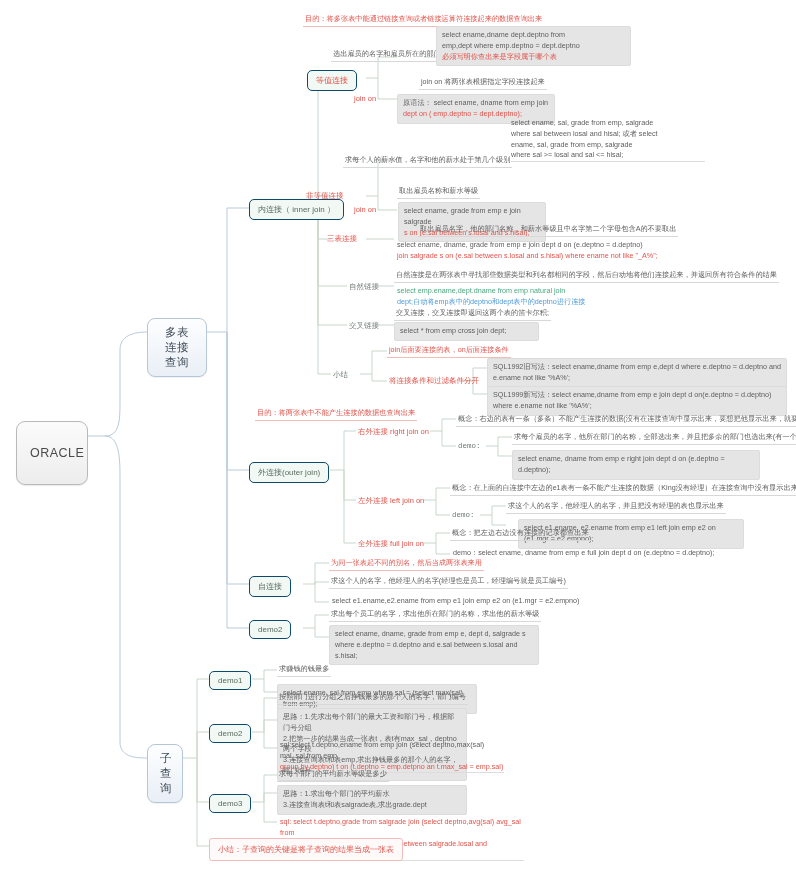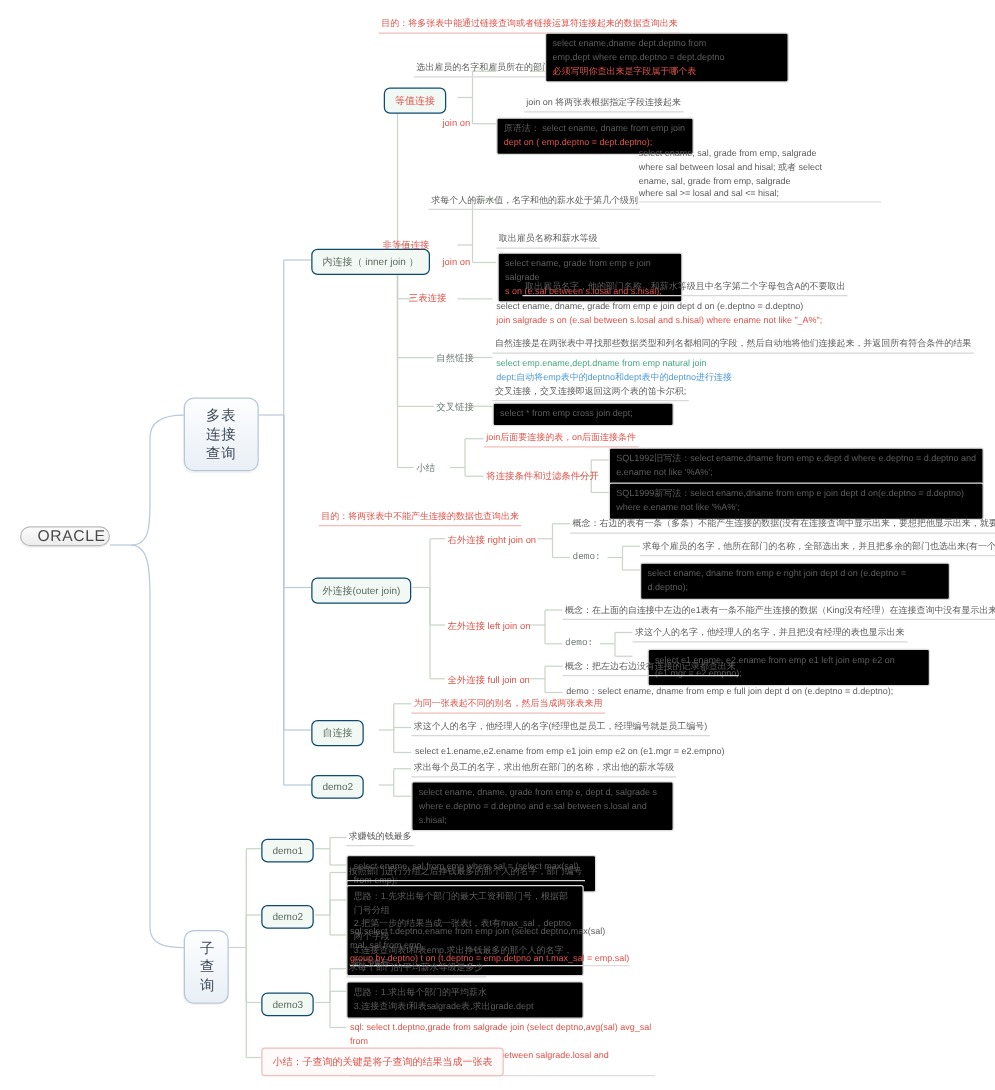--- a/index.html
+++ b/index.html
@@ -19,21 +19,21 @@
 
   
   .node { position: absolute; }
 
   .root {
     background: linear-gradient(180deg,#fbfbfb,#ededed);
     border: 1px solid #b9b9b9;
     border-radius: 9px;
     font-size: 12.5px;
     color: #4a4a4a;
-    padding: 0 13px;
+    padding: 24px 13px;
     text-align: center;
     box-shadow: 0 1px 1px rgba(0,0,0,.08);
     letter-spacing: .5px;
   }
   .lvl1 {
     background: linear-gradient(180deg,#fdfeff,#e9eff6);
     border: 1px solid #b6c6d6;
     border-radius: 8px;
     font-size: 11.5px;
     color: #3e4a57;
@@ -70,21 +70,21 @@
     color: #5d5d5d;
     border-bottom: 1px solid #d8d8d8;
     padding: 0 2px 2px 2px;
     white-space: nowrap;
   }
   .head.red { color:#e0534a; border-bottom-color:#f0bdb9; }
 
   
   .box {
     border: 1px solid #dcdcdc;
-    background: #000000;
+    background: #e5e5e5;
     border-radius: 2px;
     font-size: 7.2px;
     line-height: 1.5;
     color: #5d5d5d;
     padding: 3px 5px;
   }
   .box.plain { border:none; background:transparent; padding:0 3px; }
   .summary {
     border: 1px solid #f0bdb9;
     background: #fffafa;

